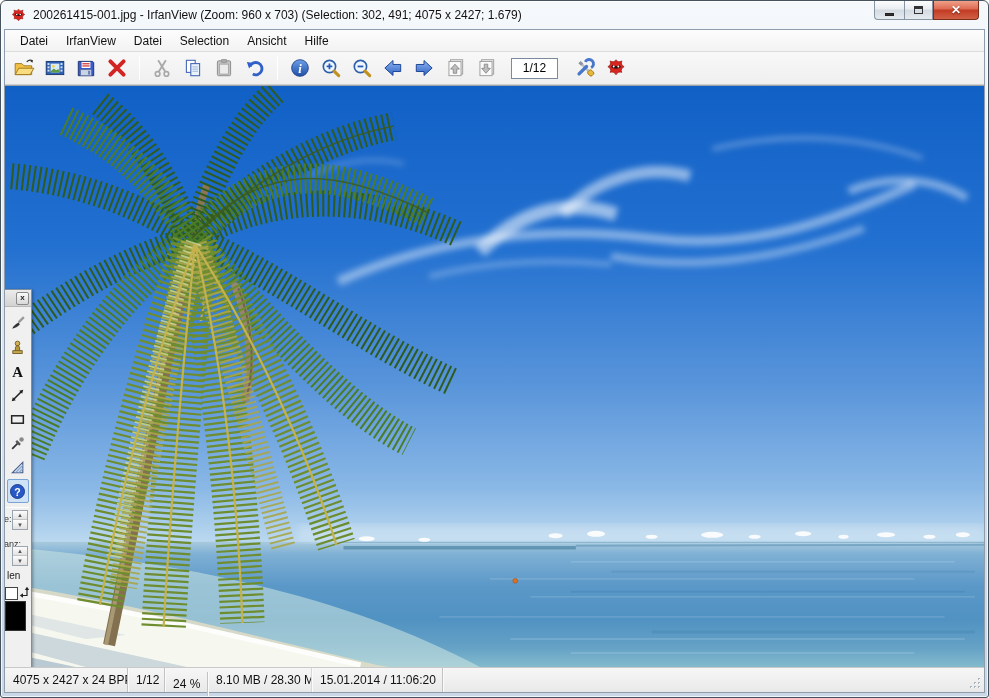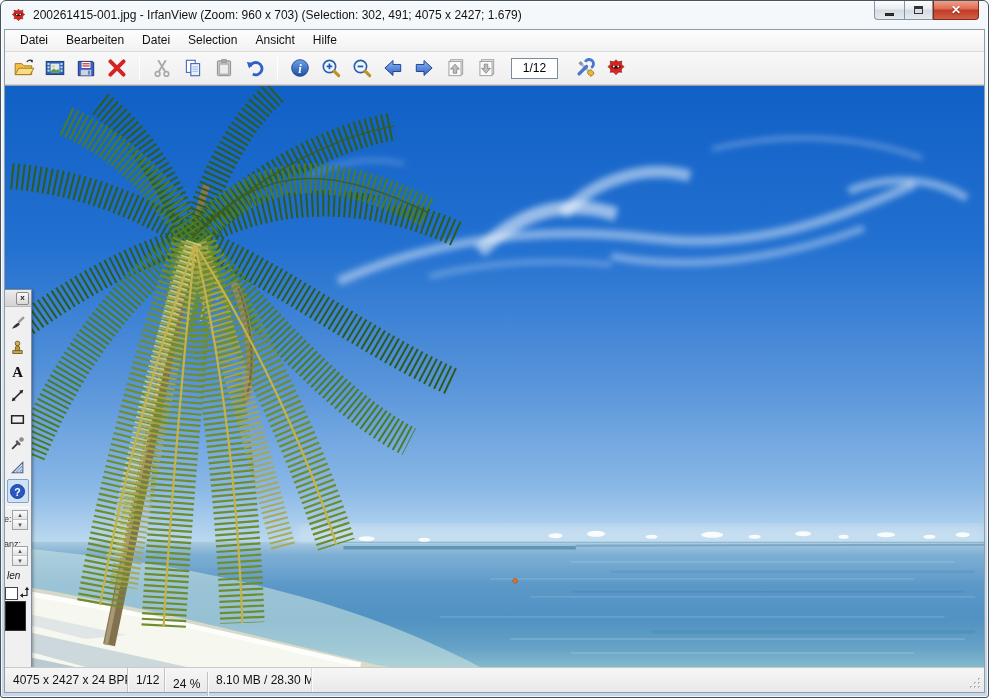--- a/index.html
+++ b/index.html
@@ -19,21 +19,21 @@
   .wbtn.max{width:29px;border-radius:0;}
   .wbtn.close{width:46px;border-radius:0 0 4px 0;border-color:#7c2d1c;
     background:linear-gradient(#f0a088,#dd6952 45%,#c23b23 50%,#d06146);}
   .glyph-min{width:9px;height:3px;background:#333;margin-top:8px;border:1px solid #222;}
   .glyph-max{width:9px;height:8px;border:1px solid #333;border-top:3px solid #333;background:transparent;}
   .glyph-close{color:#fff;font-size:12px;font-weight:bold;text-shadow:0 1px 1px #701507;line-height:1;}
   
   .client{position:absolute;left:3px;right:3px;top:28px;bottom:4px;background:#f0f0f0;
     border:1px solid #8e9cab;display:flex;flex-direction:column;}
   .menubar{height:22px;background:linear-gradient(#fdfdfd,#f2f2f2);border-bottom:1px solid #dcdcdc;
-    display:flex;padding-left:6px;}
+    display:flex;align-items:center;padding-left:6px;}
   .menu-item{font-size:12px;color:#111;padding:3px 9px;cursor:default;}
   .toolbar{height:33px;background:linear-gradient(#f8f8f8,#efefef);border-bottom:1px solid #cfcfcf;
     display:flex;align-items:center;padding-left:5px;gap:3px;}
   .tbtn{width:28px;height:28px;display:flex;align-items:center;justify-content:center;border-radius:3px;}
   .tbtn svg{width:22px;height:22px;}
   .tsep{width:1px;height:24px;background:#c6c6c6;border-right:1px solid #fff;margin:0 5px;}
   .page-input{width:47px;height:21px;border:1px solid #7c8b9b;background:#fff;font-size:12px;
     text-align:center;margin:0 10px 0 8px;font-family:"Liberation Sans",sans-serif;padding:0;}
   
   .imagearea{position:relative;flex:1;background:#5b98c8;border-top:1px solid #9aa2aa;overflow:hidden;}
@@ -60,21 +60,21 @@
   .pptool{width:22px;height:24px;display:flex;align-items:center;justify-content:center;border-radius:2px;}
   .pptool svg{width:17px;height:17px;}
   .pptool.pressed{background:#cfe2f6;border:1px solid #7aa4d4;}
   .ppsep{height:1px;background:#c2c2c2;border-bottom:1px solid #fff;margin:4px 2px 2px 2px;}
   .pprow{position:relative;height:22px;}
   .pplabel{position:absolute;left:0;top:4px;font-size:9px;color:#333;white-space:nowrap;}
   .ppspin{position:absolute;right:3px;top:0;width:16px;height:20px;border:1px solid #9aa4ae;background:#f4f4f4;}
   .ppspin .up,.ppspin .dn{height:9px;display:flex;align-items:center;justify-content:center;
     font-size:6px;color:#555;background:linear-gradient(#fcfcfc,#e2e2e2);}
   .ppspin .up{border-bottom:1px solid #c4c4c4;}
-  .ppfill{font-size:10px;color:#1a1a1a;padding:2px 0 0 3px;font-style:italic;}
+  .ppfill{font-size:10px;color:#1a1a1a;padding:2px 0 0 3px;}
   .swatches{position:relative;height:58px;margin-top:4px;}
   .sw-fg{position:absolute;left:1px;top:2px;width:13px;height:13px;background:#ffffff;border:1px solid #444;}
   .sw-bg{position:absolute;left:1px;top:16px;width:21px;height:30px;background:#000;border:1px solid #333;}
   .sw-swap{position:absolute;left:15px;top:1px;width:11px;height:13px;}
   .txt{pointer-events:none;}
 </style>
 </head>
 <body>
 
 <div class="window">
@@ -97,21 +97,21 @@
       </div>
     <div class="wbtn close">
         <span class="glyph-close">✕</span>
       </div>
   </div>
 
   <div class="client">
 
     <div class="menubar">
       <span class="menu-item">Datei</span>
-      <span class="menu-item">Bearbeiten</span>
+      <span class="menu-item">IrfanView</span>
       <span class="menu-item">Datei</span>
       <span class="menu-item">Selection</span>
       <span class="menu-item">Ansicht</span>
       <span class="menu-item">Hilfe</span>
     </div>
 
     <div class="toolbar">
       <div class="tbtn">
         <svg viewBox="0 0 20 20">
           <path d="M2,16 L2,6 L8,6 L10,8 L17,8 L17,16 Z" fill="#f2c144" stroke="#9a7418" stroke-width="0.8"></path>
@@ -478,20 +478,21 @@
           <div class="sw-bg"></div>
         </div>
       </div>
     </div>
 
     <div class="statusbar">
       <div class="scell c1 txt">4075 x 2427 x 24 BPP</div>
       <div class="scell c2 txt">1/12</div>
       <div class="scell c3 txt">24 %</div>
       <div class="scell c4 txt">8.10 MB / 28.30 MB</div>
+      <div class="scell c5 txt">15.01.2014 / 11:06:20</div>
       <div class="scell rest"></div>
       <svg class="grip" viewBox="0 0 13 13">
         <g fill="#aab4bd">
           <rect x="9" y="9" width="2" height="2"></rect>
             <rect x="9" y="5" width="2" height="2"></rect>
           <rect x="9" y="1" width="2" height="2"></rect>
             <rect x="5" y="9" width="2" height="2"></rect>
           <rect x="5" y="5" width="2" height="2"></rect>
             <rect x="1" y="9" width="2" height="2"></rect>
         </g>

